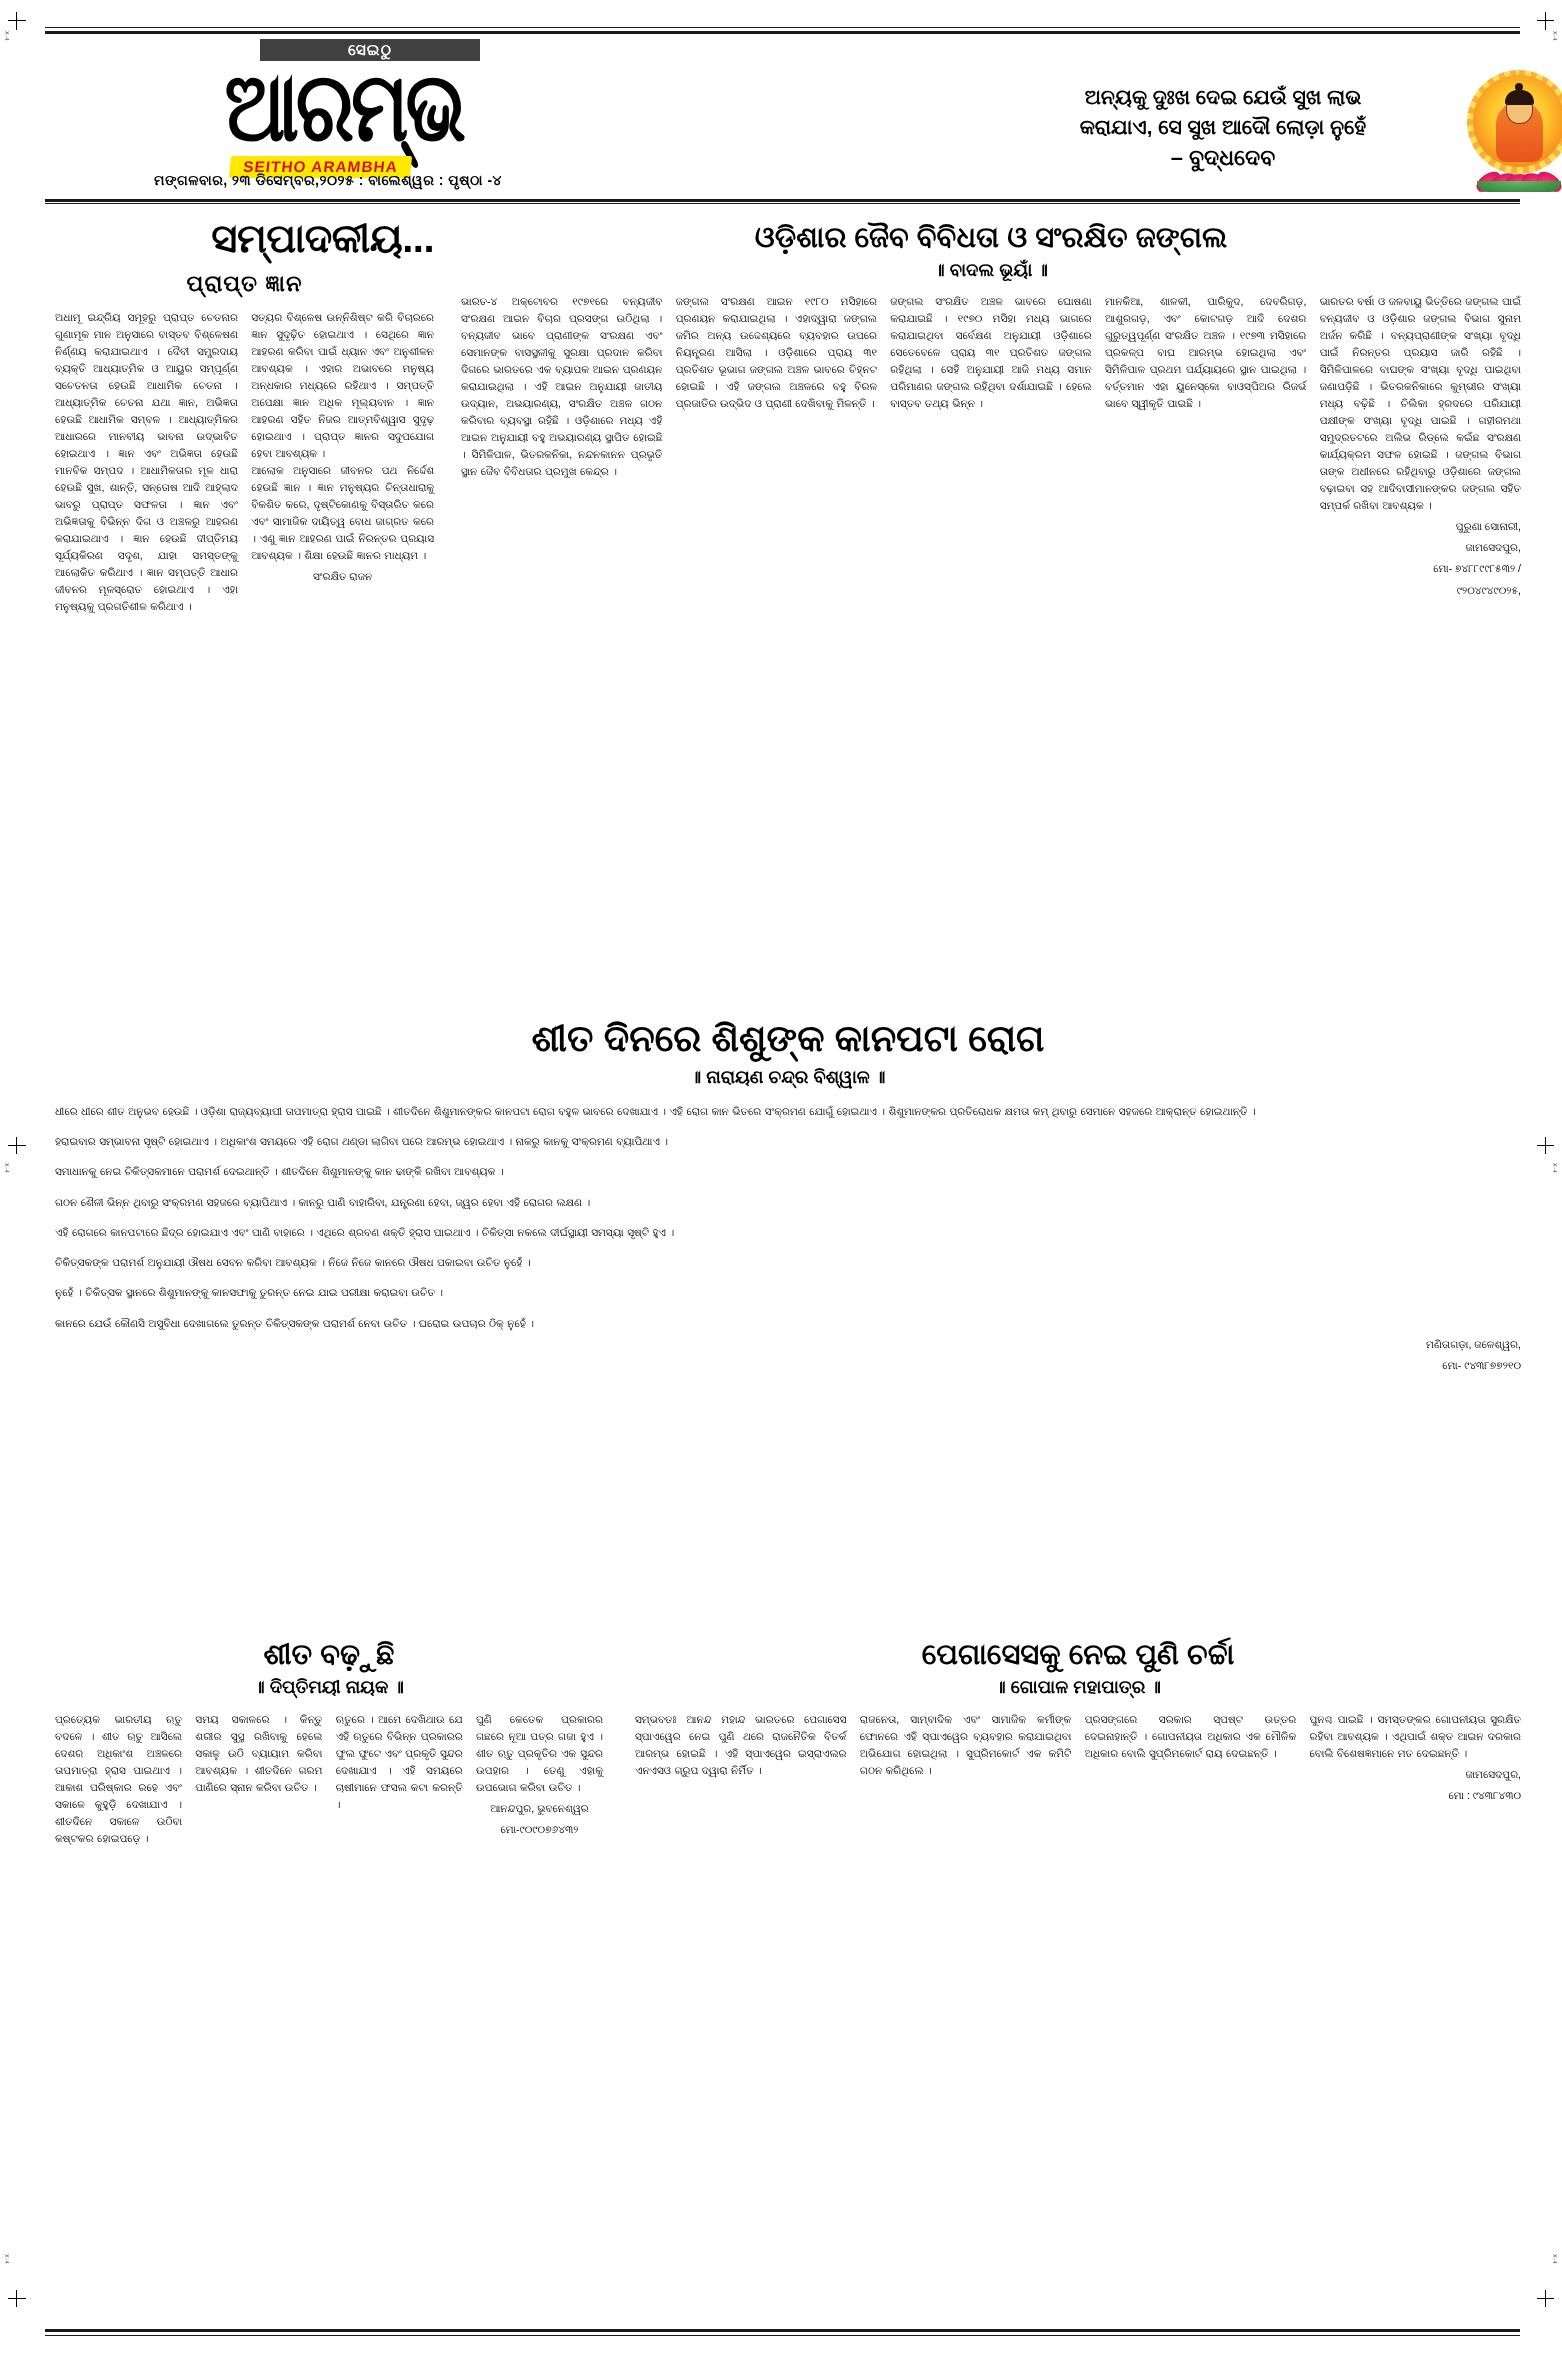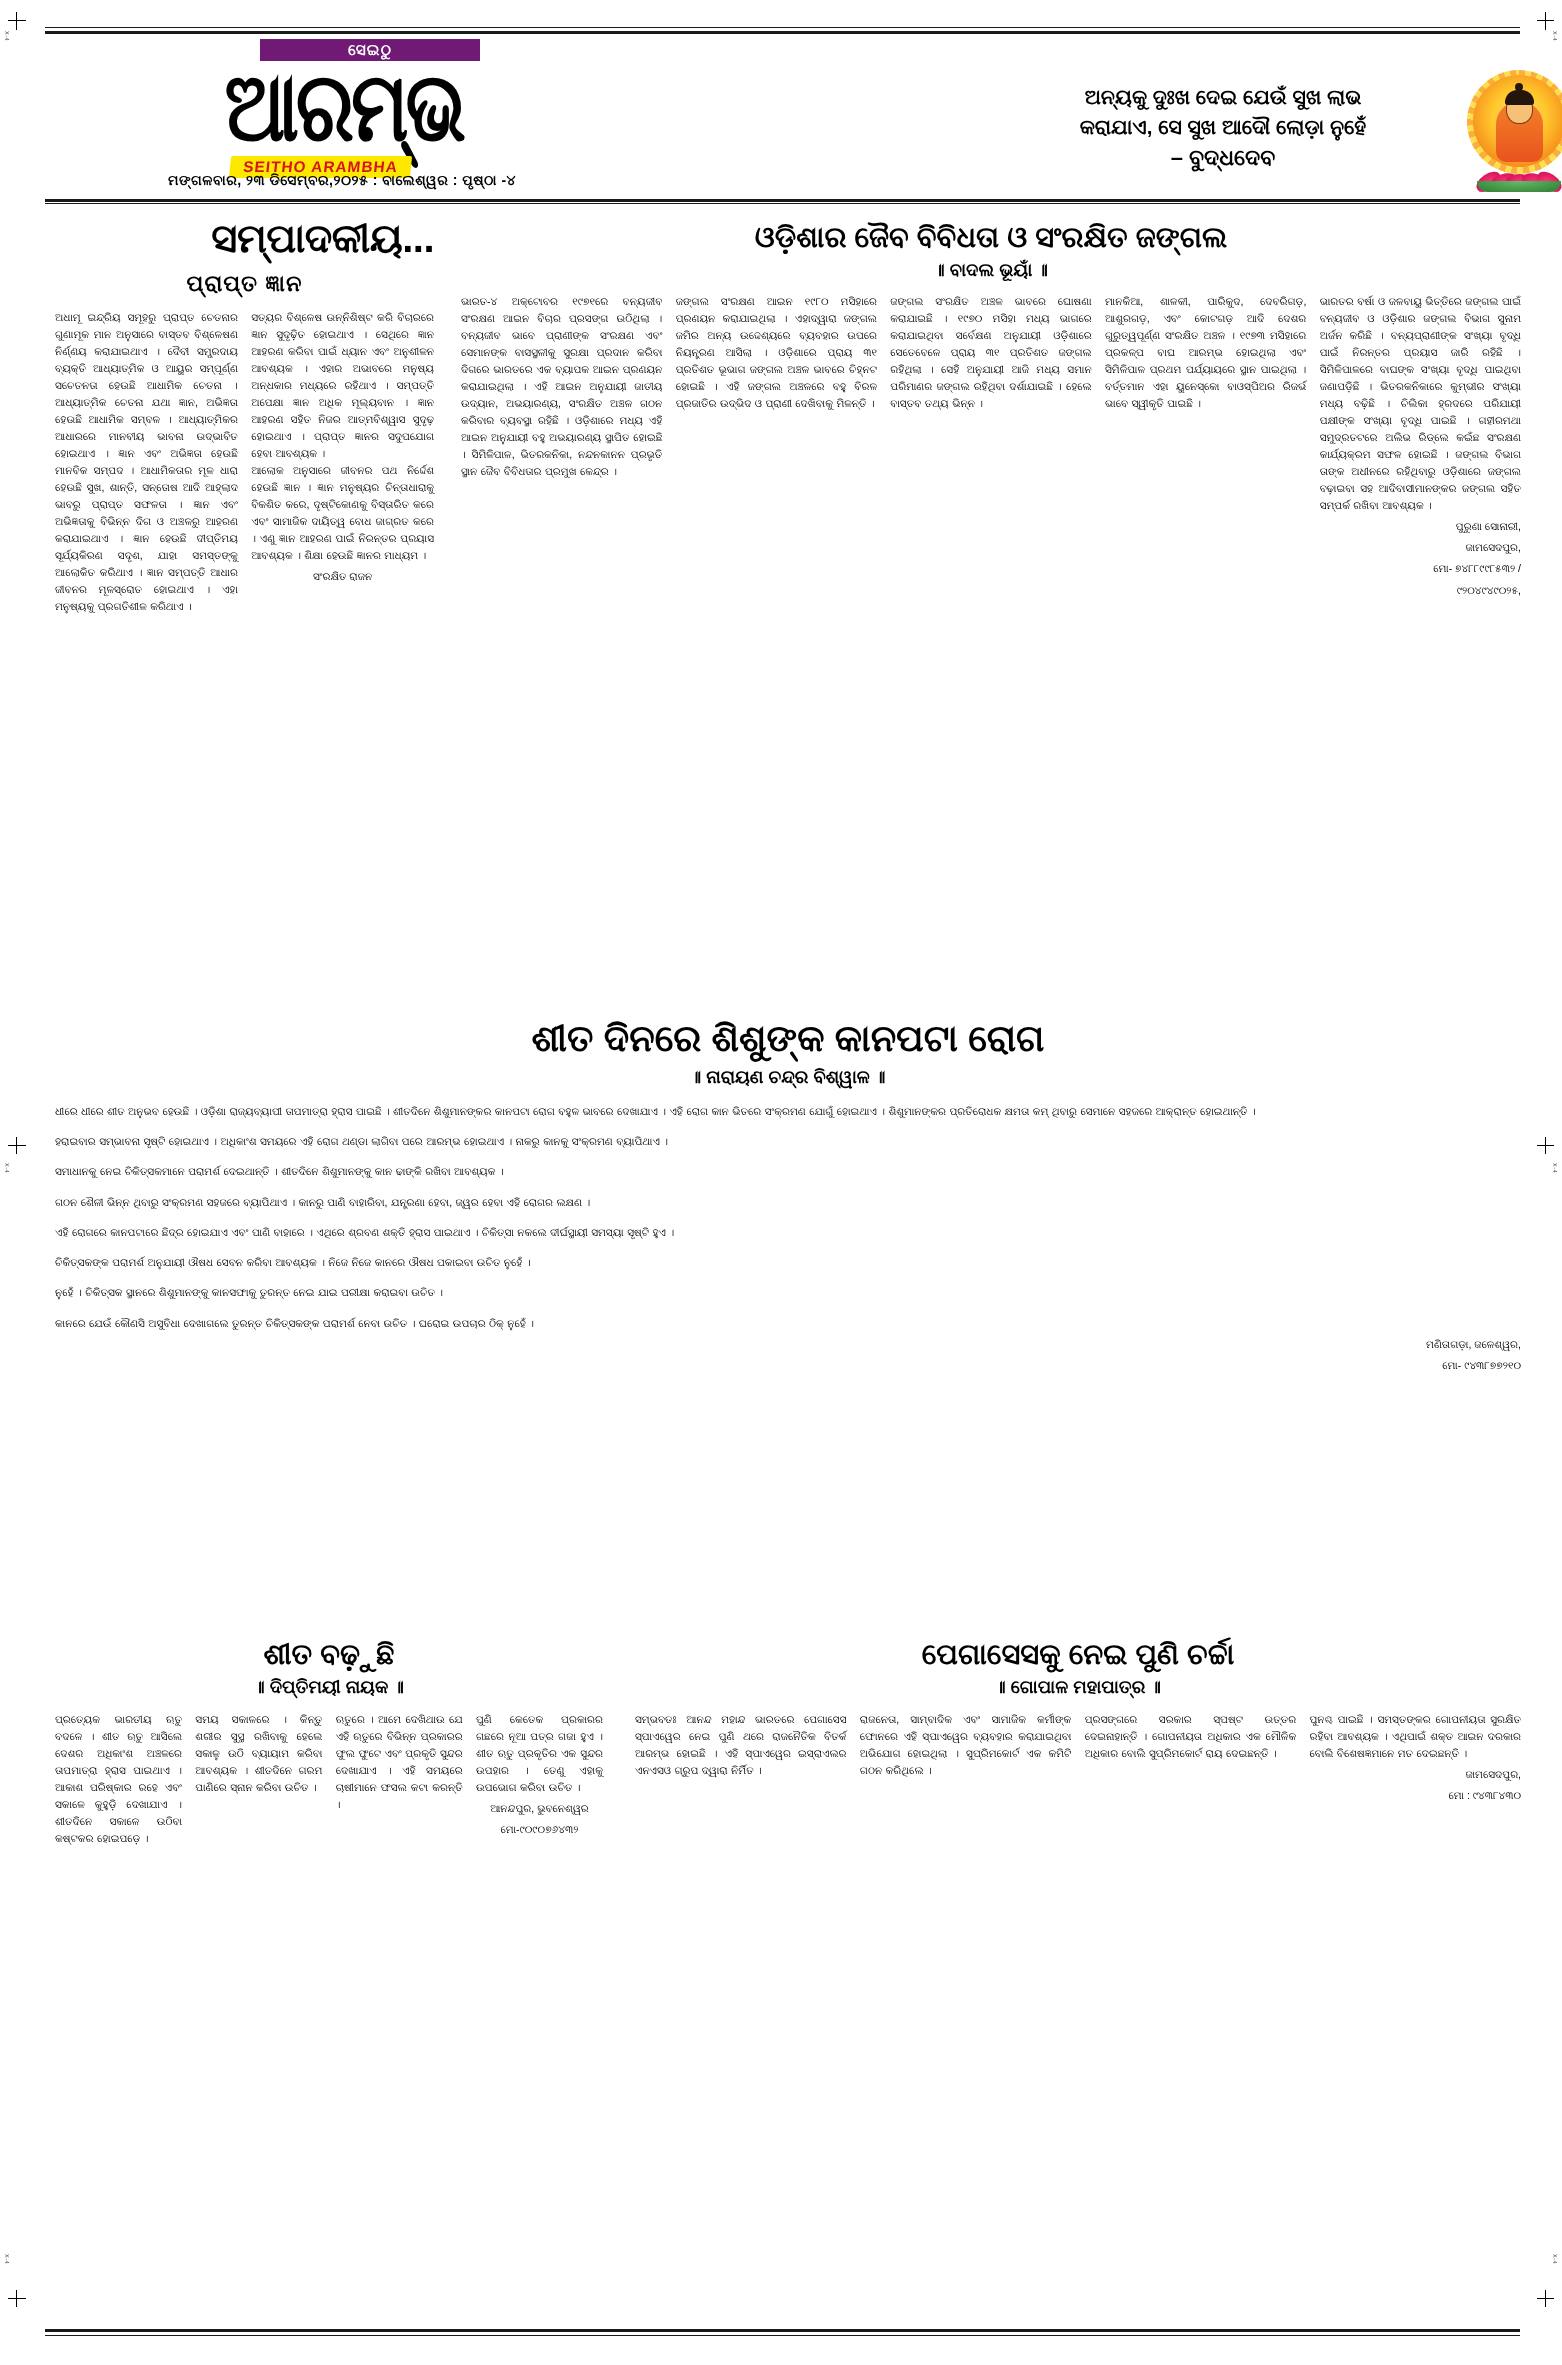--- a/index.html
+++ b/index.html
@@ -66,21 +66,21 @@
   
   .masthead {
     position:absolute; left:45px; top:36px;
     width:1475px; height:128px;
   }
   .logo-wrap {
     position:absolute; left:164px; top:3.1px; width:328px; height:123px;
   }
   .logo-top-band {
     position:absolute; left:51px; top:0; width:220px; height:21.5px;
-    background:#701a75; color:#fff;
+    background:#404040; color:#fff;
     display:flex; align-items:center; justify-content:center;
     font-size:15.4px; font-weight:bold; letter-spacing:1px;
     font-family:"Liberation Sans", sans-serif;
   }
   .logo-main {
     position:absolute; left:15.4px; top:19.5px; width:307px;
     font-size:77px; font-weight:bold; line-height:1;
     letter-spacing:-3.1px;
     font-family:"Liberation Sans", sans-serif;
     color:#000;
@@ -93,21 +93,21 @@
     background:#ffe800;
     color:#d4141e;
     font-size:15.4px; font-weight:bold; letter-spacing:1px;
     padding:2px 13.3px;
     font-family:"Liberation Sans", sans-serif;
     transform: skewX(-6deg);
     border-radius:2px;
   }
 
   .dateline {
-    position:absolute; left:168px; top:172px;
+    position:absolute; left:154px; top:172px;
     width:512px;
     font-size:14px; font-weight:bold;
     letter-spacing:0.5px;
     white-space:nowrap;
   }
 
   .quote-block {
     position:absolute; left:932px; top:46px;
     width:492px; text-align:center;
   }

